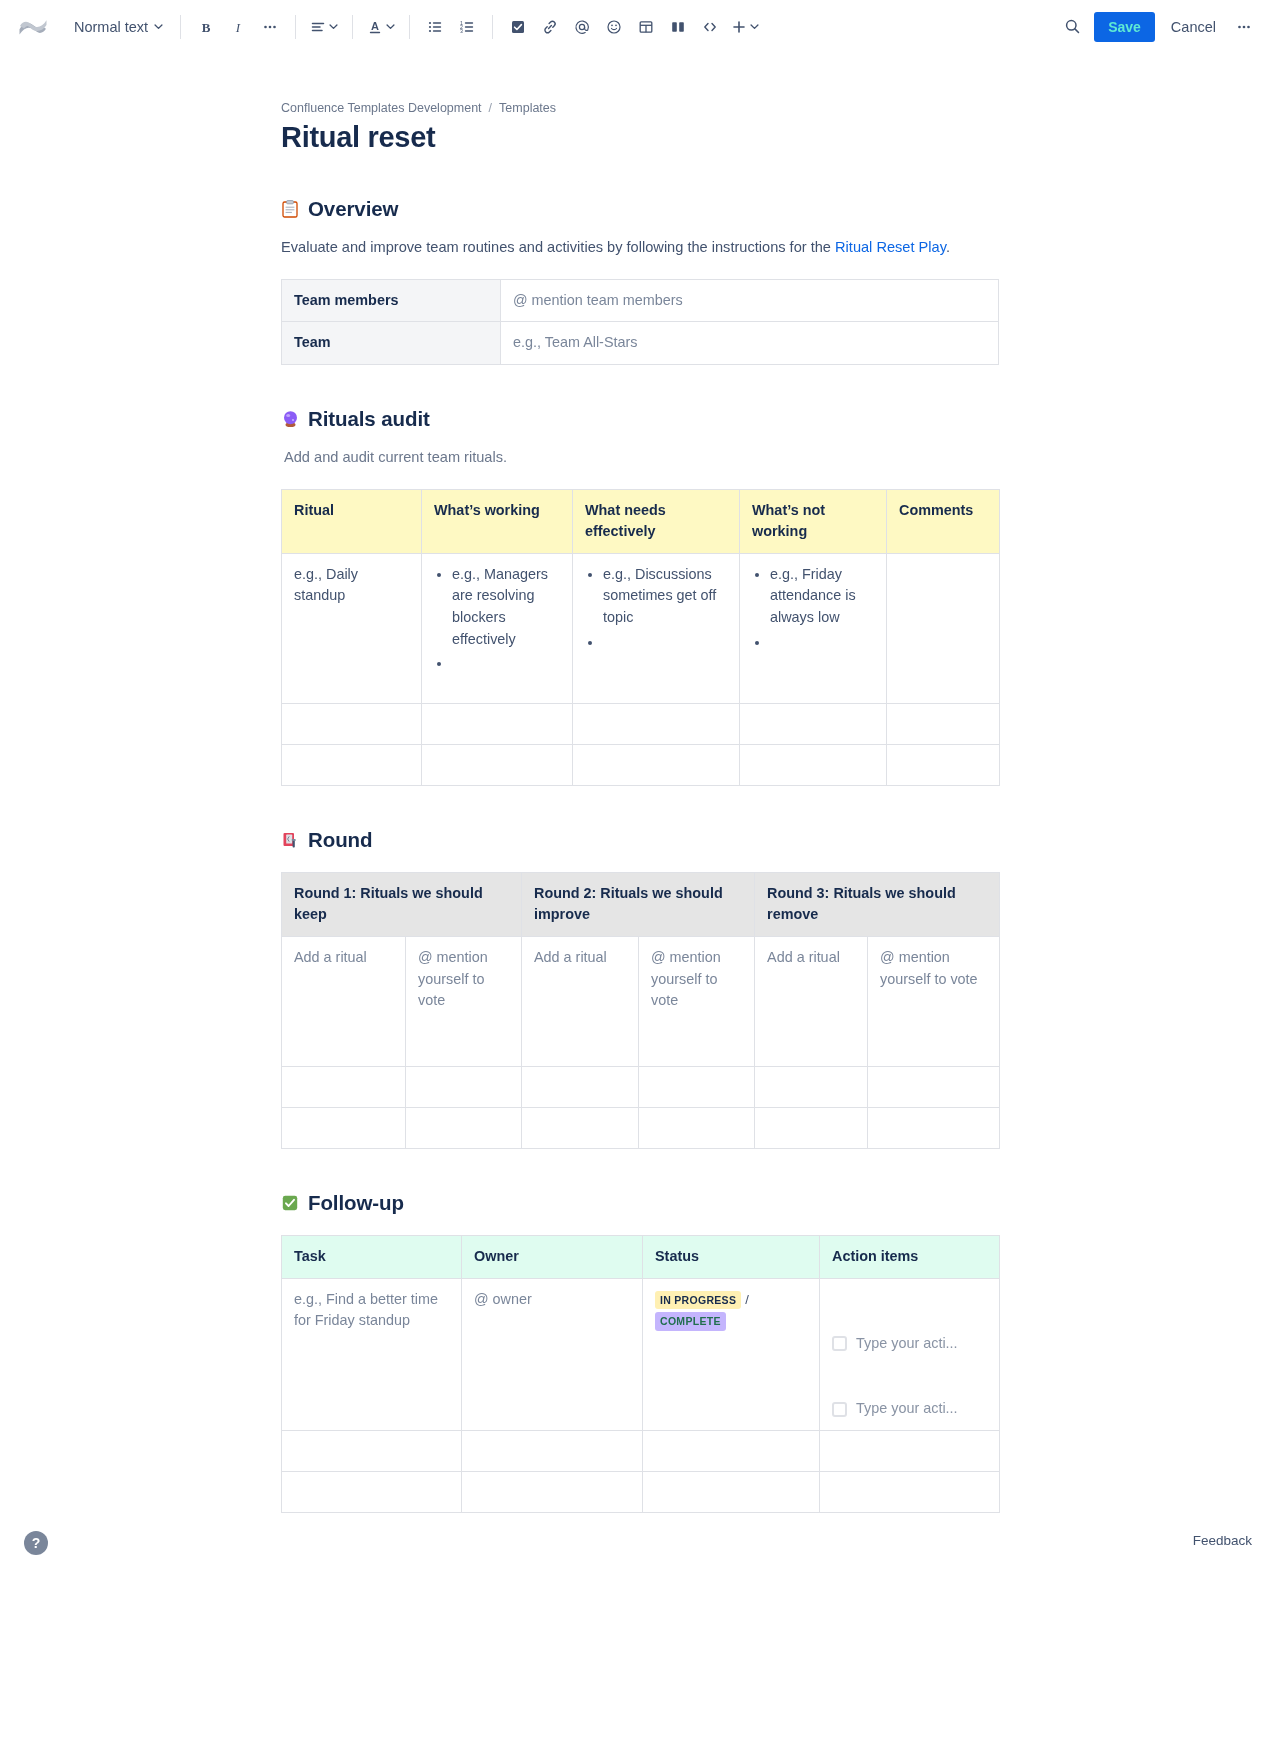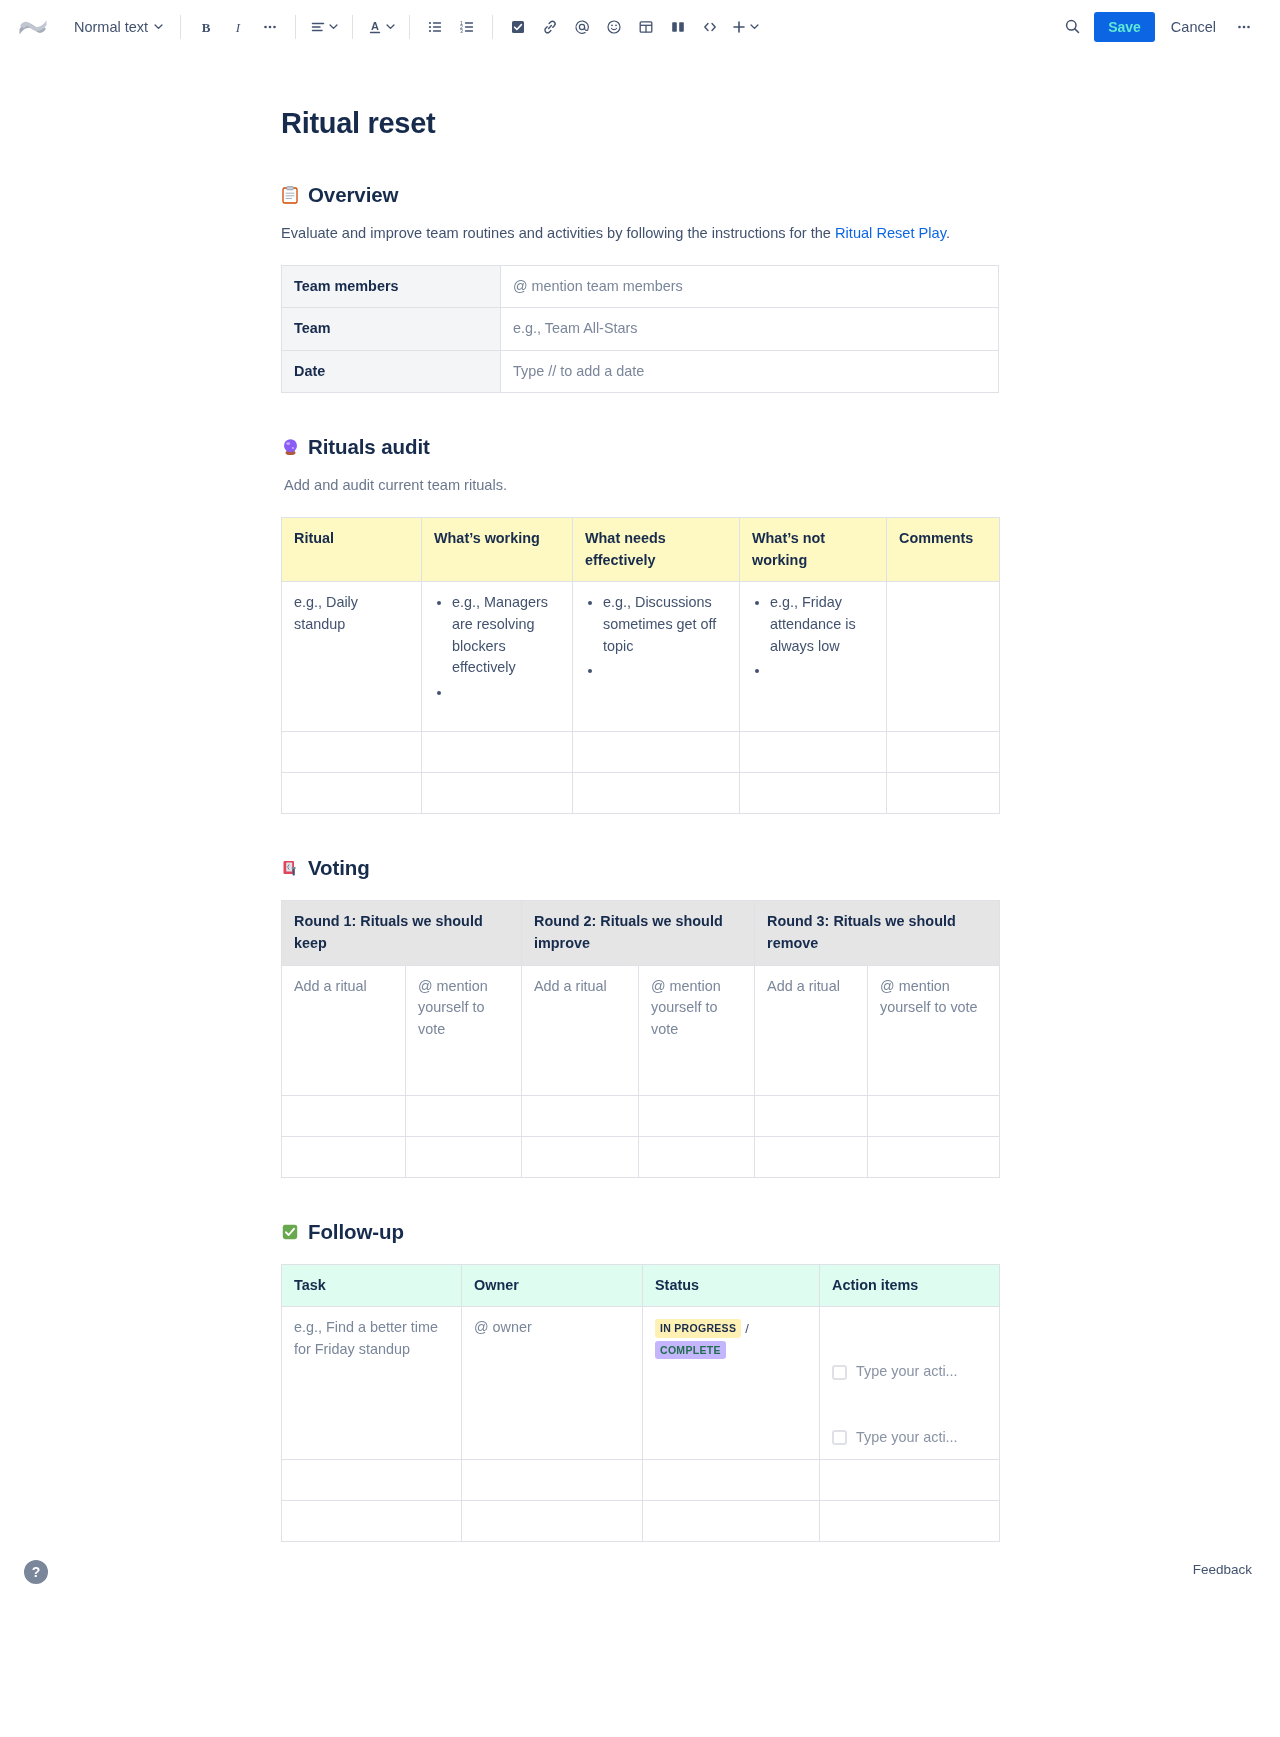--- a/index.html
+++ b/index.html
@@ -475,20 +475,25 @@
       <circle cx="3.5" cy="8" r="1.35" fill="#42526e"></circle>
         <circle cx="8" cy="8" r="1.35" fill="#42526e"></circle>
         <circle cx="12.5" cy="8" r="1.35" fill="#42526e"></circle>
     </svg>
   </div>
 </div>
 
 <div class="page">
   <div class="content">
 
+    <div class="breadcrumb">
+      <span class="crumb">Confluence Templates Development</span>
+      <span class="sep">/</span>
+      <span class="crumb">Templates</span>
+    </div>
 
     <h1 class="page-title">Ritual reset</h1>
 
     <h2 class="section">
       <span class="emoji">
         <svg width="16" height="18" viewBox="0 0 16 18">
           <rect x="1" y="2" width="14" height="15" rx="1.6" fill="#fff" stroke="#d04a02" stroke-width="1.3"></rect>
           <rect x="4.6" y="0.6" width="6.8" height="3.2" rx="1" fill="#c9cdd4" stroke="#8993a4" stroke-width="0.8"></rect>
           <g stroke="#a5adba" stroke-width="1" stroke-linecap="round">
             <line x1="4" y1="7.2" x2="12" y2="7.2"></line>
@@ -506,24 +511,20 @@
 
     <table class="ctable t-overview">
       <tbody>
         <tr>
           <td class="hdr">Team members</td>
           <td class="val">@ mention team members</td>
         </tr>
         <tr>
           <td class="hdr">Team</td>
           <td class="val">e.g., Team All-Stars</td>
-        </tr>
-        <tr>
-          <td class="hdr">Date</td>
-          <td class="val">Type // to add a date</td>
         </tr>
       </tbody>
     </table>
 
     <h2 class="section">
       <span class="emoji">
         <svg width="17" height="18" viewBox="0 0 17 18">
           <ellipse cx="8.5" cy="14.8" rx="5" ry="2.3" fill="#b05a3c"></ellipse>
           <circle cx="8.5" cy="7.7" r="6.5" fill="#8b5cf6"></circle>
           <ellipse cx="6.2" cy="5.4" rx="2" ry="1.5" fill="#c9b2fb" opacity="0.85"></ellipse>
@@ -595,21 +596,21 @@
     <h2 class="section">
       <span class="emoji">
         <svg width="16" height="18" viewBox="0 0 16 18">
           <rect x="1.5" y="2" width="10.5" height="13" rx="1" fill="#e2445c"></rect>
           <rect x="4.2" y="3.6" width="6" height="9" rx="0.6" fill="#dfe1e6"></rect>
           <path d="M7.2 5.4 5.6 8l1.6 2.6" fill="none" stroke="#6b778c" stroke-width="0.9"></path>
           <rect x="10.6" y="9" width="2.2" height="7.6" rx="0.8" fill="#42526e"></rect>
           <rect x="9.8" y="8" width="3.8" height="2" rx="0.6" fill="#7a869a"></rect>
         </svg>
       </span>
-      <span>Voting</span>
+      <span>Round</span>
     </h2>
 
     <table class="ctable t-vote">
       <colgroup>
         <col class="v1">
           <col class="v2">
           <col class="v3">
           <col class="v4">
           <col class="v5">
           <col class="v6">

